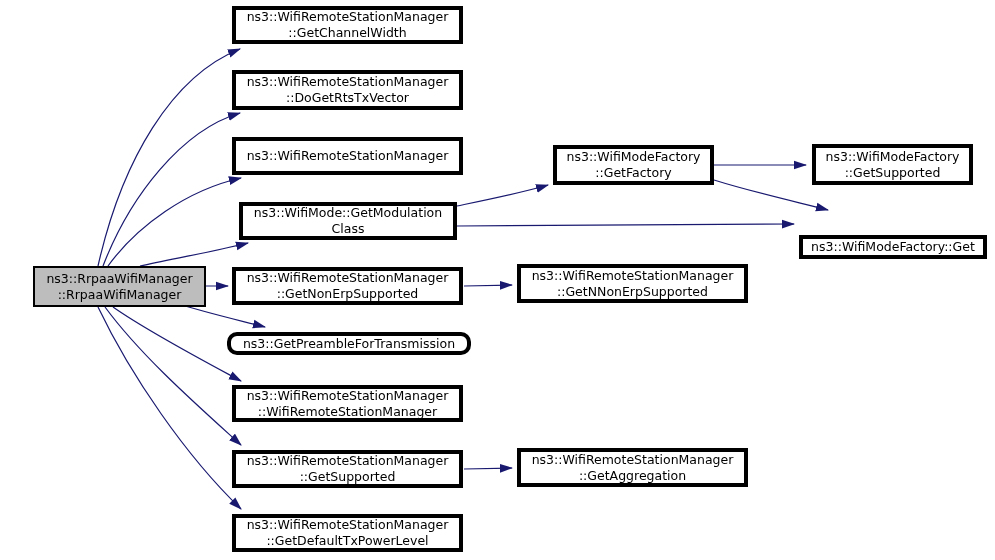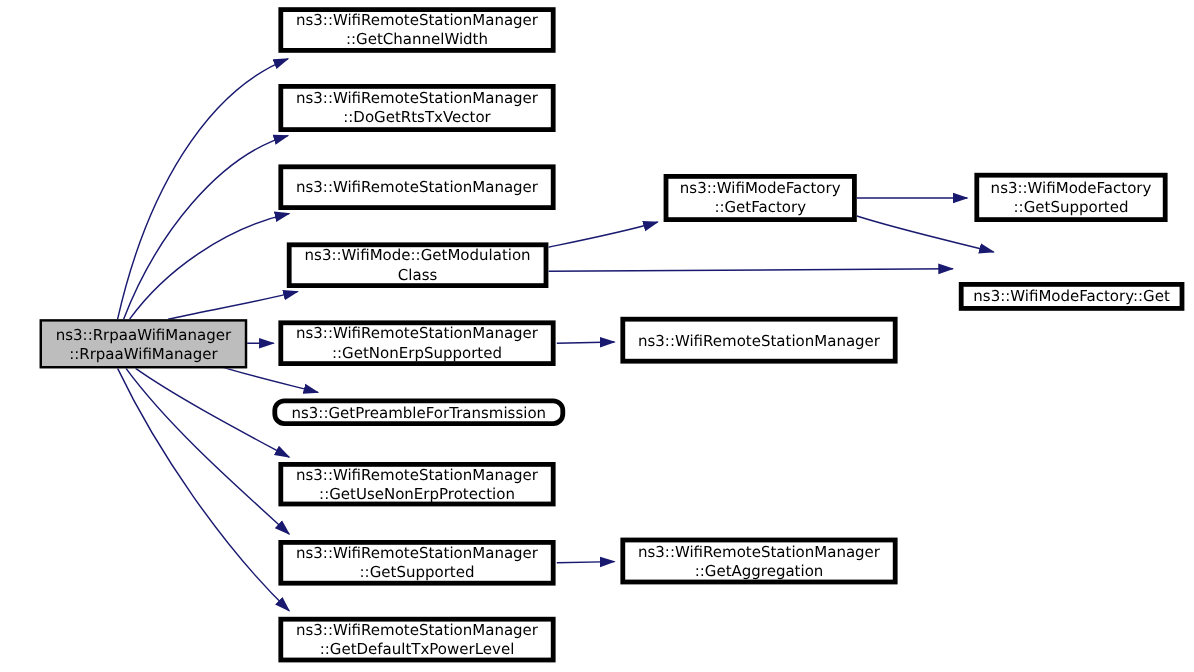--- a/index.html
+++ b/index.html
@@ -101,40 +101,41 @@
     <span>ns3::WifiRemoteStationManager</span>
     <span>::GetNonErpSupported</span>
   </div>
 
   <div class="node" style="left: 227px; top: 332px; width: 244px; height: 23px; background: rgb(255, 255, 255); border-color: rgb(0, 0, 0); color: rgb(0, 0, 0); border-radius: 10px;">
     <span>ns3::GetPreambleForTransmission</span>
   </div>
 
   <div class="node" style="left: 232px; top: 385px; width: 231px; height: 37px; background: rgb(255, 255, 255); border-color: rgb(0, 0, 0); color: rgb(0, 0, 0);">
     <span>ns3::WifiRemoteStationManager</span>
-    <span>::GetUseNonErpProtection</span>
+    <span>::WifiRemoteStationManager</span>
   </div>
 
   <div class="node" style="left: 232px; top: 450px; width: 231px; height: 38px; background: rgb(255, 255, 255); border-color: rgb(0, 0, 0); color: rgb(0, 0, 0);">
     <span>ns3::WifiRemoteStationManager</span>
     <span>::GetSupported</span>
   </div>
 
   <div class="node" style="left: 232px; top: 514px; width: 231px; height: 38px; background: rgb(255, 255, 255); border-color: rgb(0, 0, 0); color: rgb(0, 0, 0);">
     <span>ns3::WifiRemoteStationManager</span>
     <span>::GetDefaultTxPowerLevel</span>
   </div>
 
   <div class="node" style="left: 553px; top: 145px; width: 161px; height: 40px; background: rgb(255, 255, 255); border-color: rgb(0, 0, 0); color: rgb(0, 0, 0);">
     <span>ns3::WifiModeFactory</span>
     <span>::GetFactory</span>
   </div>
 
   <div class="node" style="left: 517px; top: 264px; width: 231px; height: 39px; background: rgb(255, 255, 255); border-color: rgb(0, 0, 0); color: rgb(0, 0, 0);">
     <span>ns3::WifiRemoteStationManager</span>
+    <span>::GetNNonErpSupported</span>
   </div>
 
   <div class="node" style="left: 517px; top: 448px; width: 231px; height: 39px; background: rgb(255, 255, 255); border-color: rgb(0, 0, 0); color: rgb(0, 0, 0);">
     <span>ns3::WifiRemoteStationManager</span>
     <span>::GetAggregation</span>
   </div>
 
   <div class="node" style="left: 812px; top: 144px; width: 161px; height: 41px; background: rgb(255, 255, 255); border-color: rgb(0, 0, 0); color: rgb(0, 0, 0);">
     <span>ns3::WifiModeFactory</span>
     <span>::GetSupported</span>

